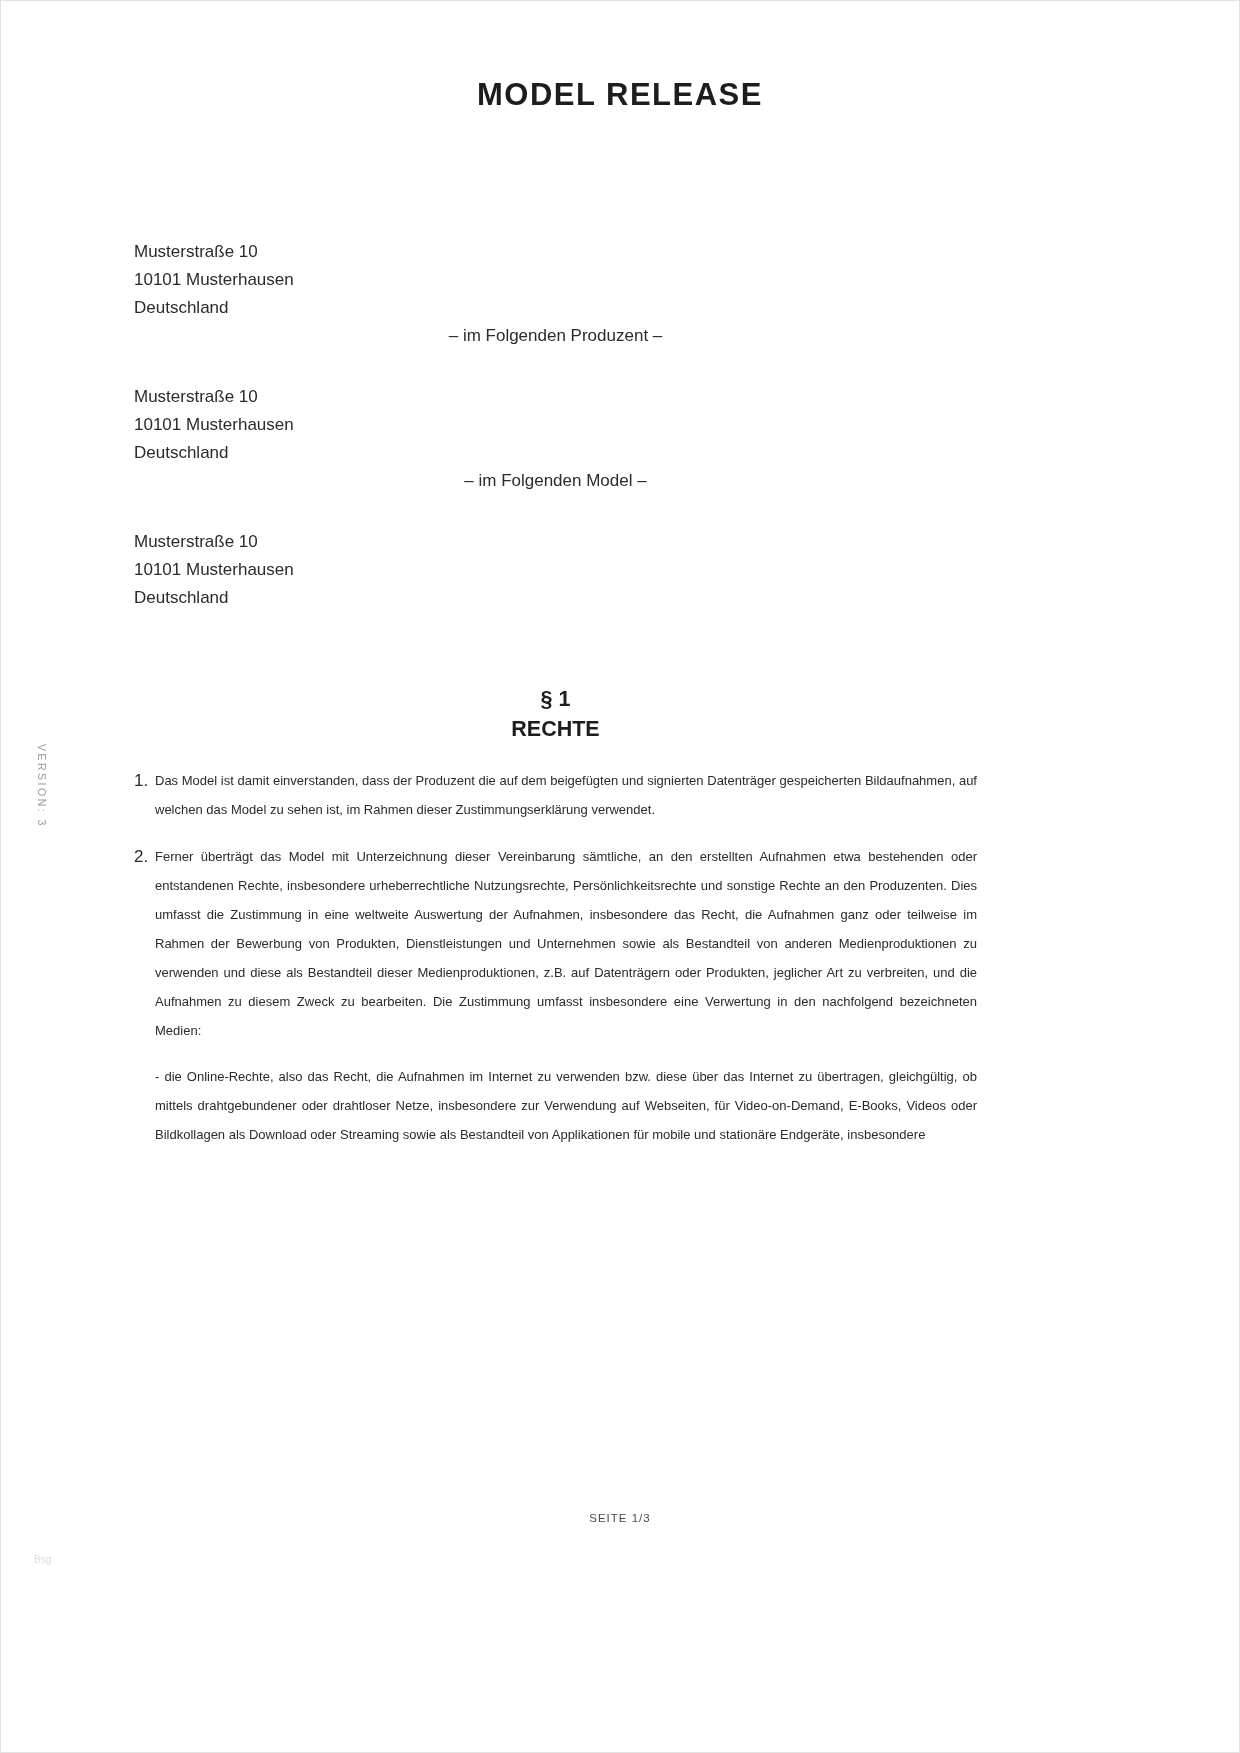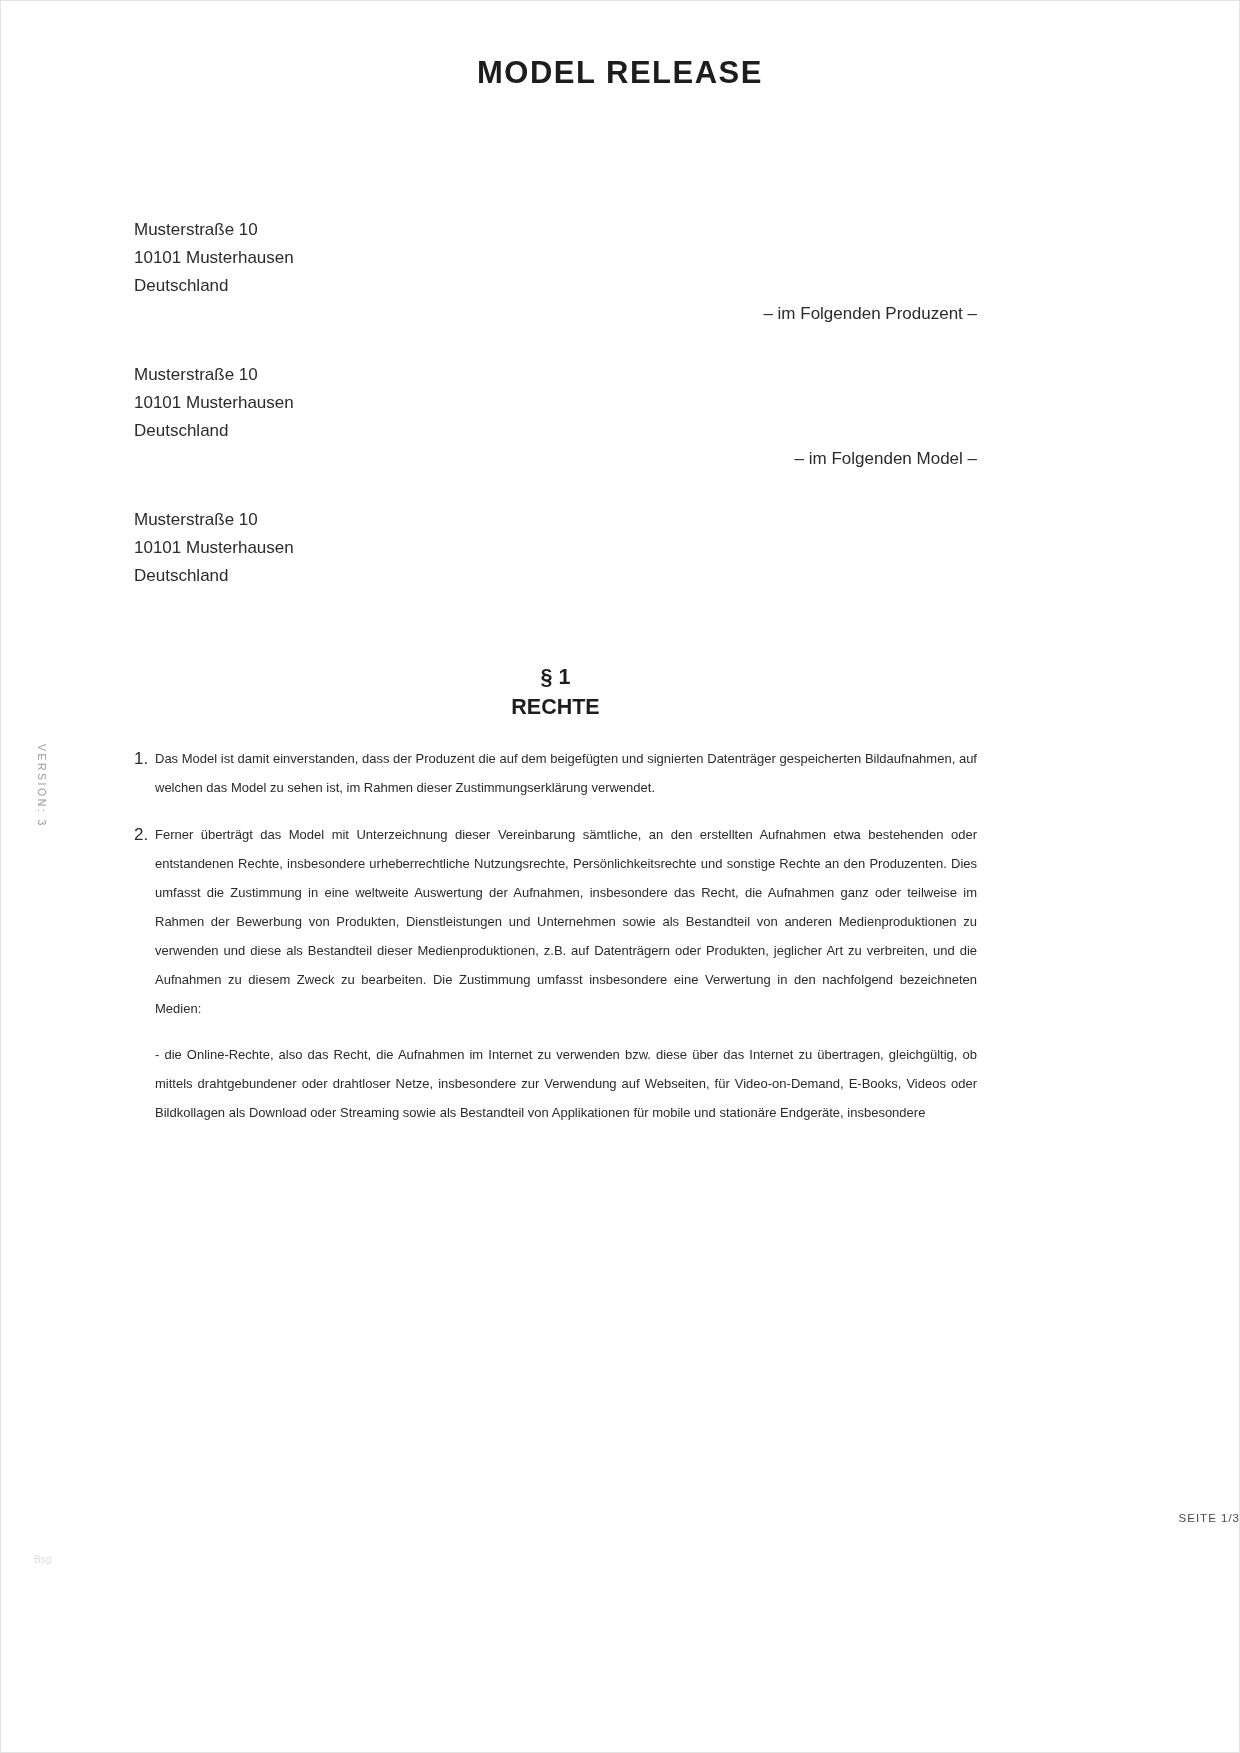--- a/index.html
+++ b/index.html
@@ -12,21 +12,21 @@
     width: 1240px;
     height: 1753px;
     background: #ffffff;
     box-shadow: inset 0 0 0 1px #e3e3e3;
     font-family: "Liberation Sans", sans-serif;
     color: #2b2b2b;
     overflow: hidden;
   }
   .doc-title {
     margin: 0;
-    padding-top: 56px;
+    padding-top: 78px;
     text-align: center;
     font-size: 31px;
     line-height: 1.1;
     font-weight: 700;
     letter-spacing: 1.5px;
     color: #1d1d1d;
   }
   .content {
     width: 843px;
     margin: 0 0 0 134px;
@@ -36,21 +36,21 @@
   }
   .party {
     margin-bottom: 33px;
   }
   .party p {
     margin: 0;
     font-size: 17px;
     line-height: 28px;
   }
   .party .role {
-    text-align: right;
+    text-align: center;
   }
   .section-head {
     margin: 72px 0 22px 0;
     text-align: center;
     font-weight: 700;
     font-size: 21.5px;
     line-height: 30px;
     color: #1d1d1d;
   }
   .item {
@@ -82,21 +82,21 @@
     writing-mode: vertical-rl;
     font-size: 10.5px;
     letter-spacing: 2.5px;
     color: #999999;
   }
   .footer {
     position: absolute;
     left: 0;
     right: 0;
     top: 1512px;
-    text-align: right;
+    text-align: center;
     font-size: 11.5px;
     letter-spacing: 1px;
     color: #4a4a4a;
   }
   .corner {
     position: absolute;
     left: 34px;
     top: 1519px;
     font-size: 10px;
     color: #dedede;

